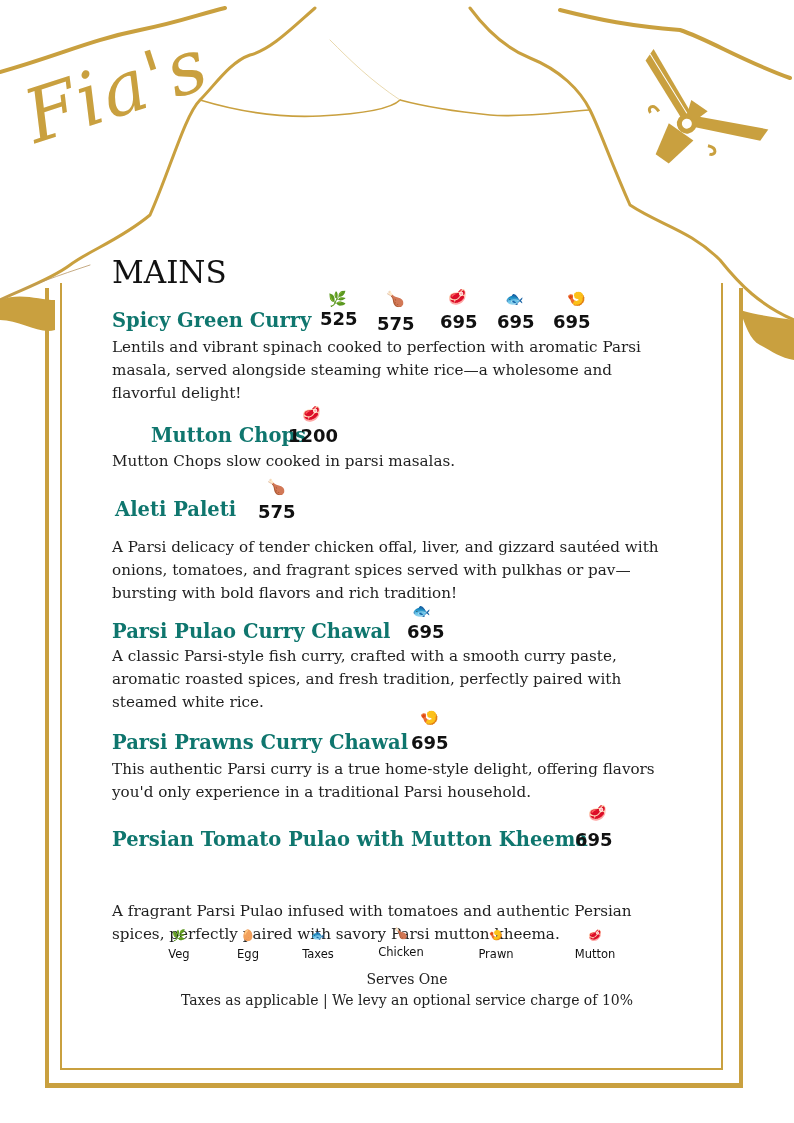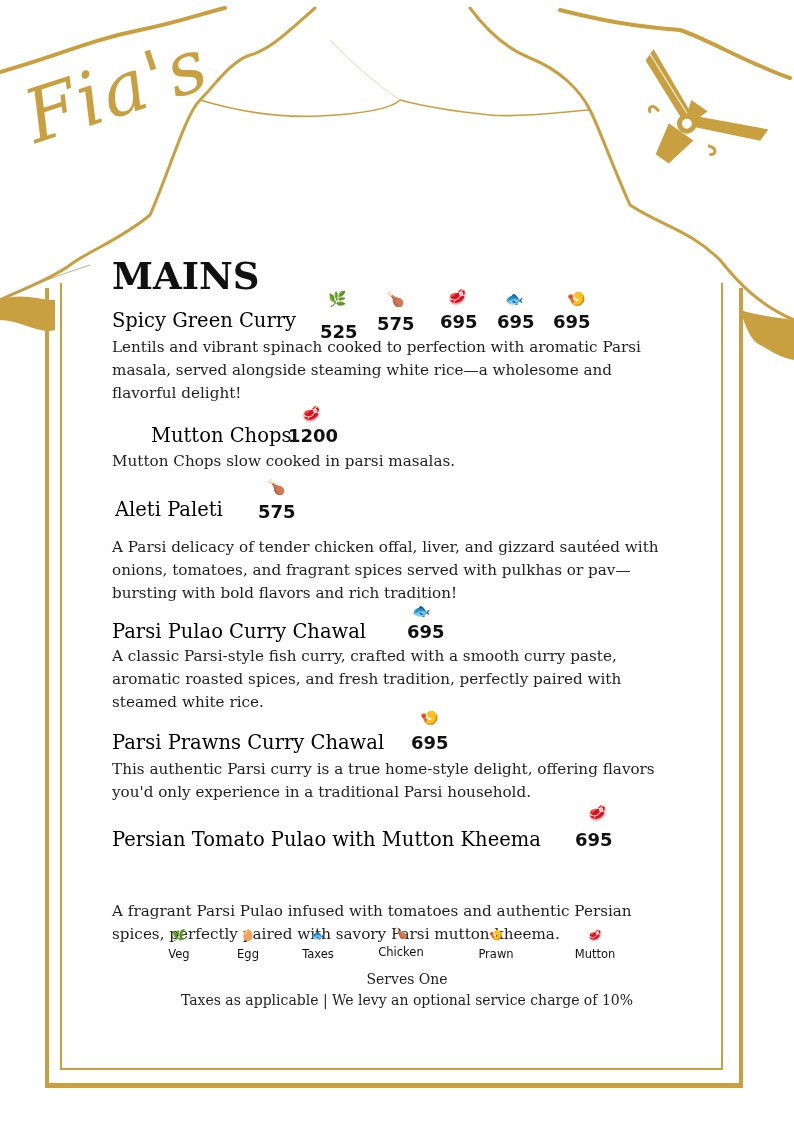--- a/index.html
+++ b/index.html
@@ -5,23 +5,23 @@
   html, body { margin:0; padding:0; }
   body { width:794px; height:1123px; position:relative; background:#ffffff; overflow:hidden;
          font-family:"DejaVu Serif", serif; color:#1a1a1a; }
   .deco { position:absolute; left:0; top:0; width:794px; height:1123px; pointer-events:none; }
   .frame-outer { position:absolute; left:45px; top:288px; width:690px; height:795px;
                  border-left:4px solid #c9a03f; border-right:4px solid #c9a03f; border-bottom:5px solid #c9a03f; }
   .frame-inner { position:absolute; left:60px; top:283px; width:659px; height:785px;
                  border-left:2.5px solid #c9a03f; border-right:2.5px solid #c9a03f; border-bottom:2.5px solid #c9a03f; }
   .brand { position:absolute; left:14px; top:78px; font-family:"DejaVu Serif", serif; font-style:italic;
            font-size:74px; color:#c9a03f; transform:rotate(-18deg); transform-origin:left top; letter-spacing:2px; }
-  .title { position:absolute; left:112px; top:254px; font-family:"DejaVu Serif", serif; font-weight:bold;
-           font-size:37px; letter-spacing:0px; color:#111; }
-  .dish-name { position:absolute; font-weight:normal; font-size:19.5px; color:#000000; white-space:nowrap; }
+  .title { position:absolute; left:112px; top:254px; font-family:"DejaVu Serif", serif; font-weight:normal;
+           font-size:31px; letter-spacing:0px; color:#111; }
+  .dish-name { position:absolute; font-weight:bold; font-size:19.5px; color:#0f766e; white-space:nowrap; }
   .price { position:absolute; font-family:"DejaVu Sans", sans-serif; font-weight:bold; font-size:18px; color:#111; white-space:nowrap; }
   .ico { position:absolute; font-size:15px; line-height:1; }
   .desc { position:absolute; left:112px; width:560px; font-size:15.2px; line-height:23px; color:#1e1e1e; }
   .legend-item { position:absolute; text-align:center; width:70px; }
   .legend-item .ico { position:static; display:block; font-size:11px; margin-bottom:2px; }
   .legend-label { font-family:"DejaVu Sans", sans-serif; font-weight:normal; font-size:11.5px; color:#111; }
   .footer-line { position:absolute; left:0; width:814px; text-align:center; font-size:14px; color:#222; }
   
   .i-veg { color:#3b9a3a; }
   .i-mutton { color:#d23c3c; }
@@ -65,21 +65,21 @@
 <div class="brand">Fia's</div>
 
 <div class="frame-outer"></div>
 <div class="frame-inner"></div>
 
 <div class="title">MAINS</div>
 
 <div>
   <div class="dish-name" style="left:112px;top:309px;">Spicy Green Curry</div>
   <span class="ico i-veg" style="left:328px;top:292px;">🌿</span>
-  <span class="price" style="left:320px;top:321px;">525</span>
+  <span class="price" style="left:320px;top:308px;">525</span>
   <span class="ico i-chicken" style="left:386px;top:292px;">🍗</span>
   <span class="price" style="left:377px;top:313px;">575</span>
   <span class="ico i-mutton" style="left:448px;top:290px;">🥩</span>
   <span class="price" style="left:440px;top:311px;">695</span>
   <span class="ico i-fish" style="left:505px;top:292px;">🐟</span>
   <span class="price" style="left:497px;top:311px;">695</span>
   <span class="ico i-prawn" style="left:567px;top:292px;">🍤</span>
   <span class="price" style="left:553px;top:311px;">695</span>
   <div class="desc" style="top:336px;">Lentils and vibrant spinach cooked to perfection with aromatic Parsi masala, served alongside steaming white rice—a wholesome and flavorful delight!</div>
 </div>

